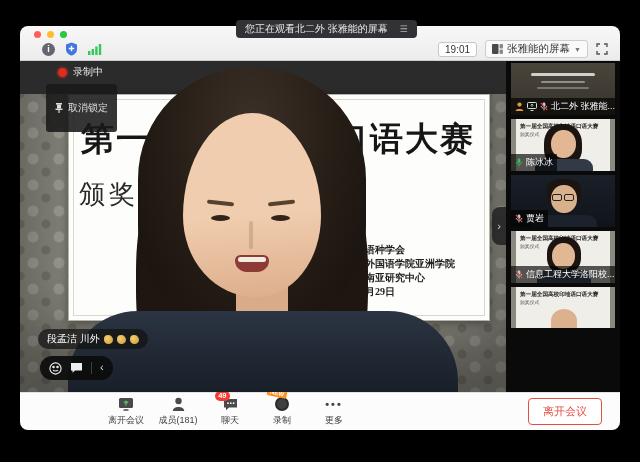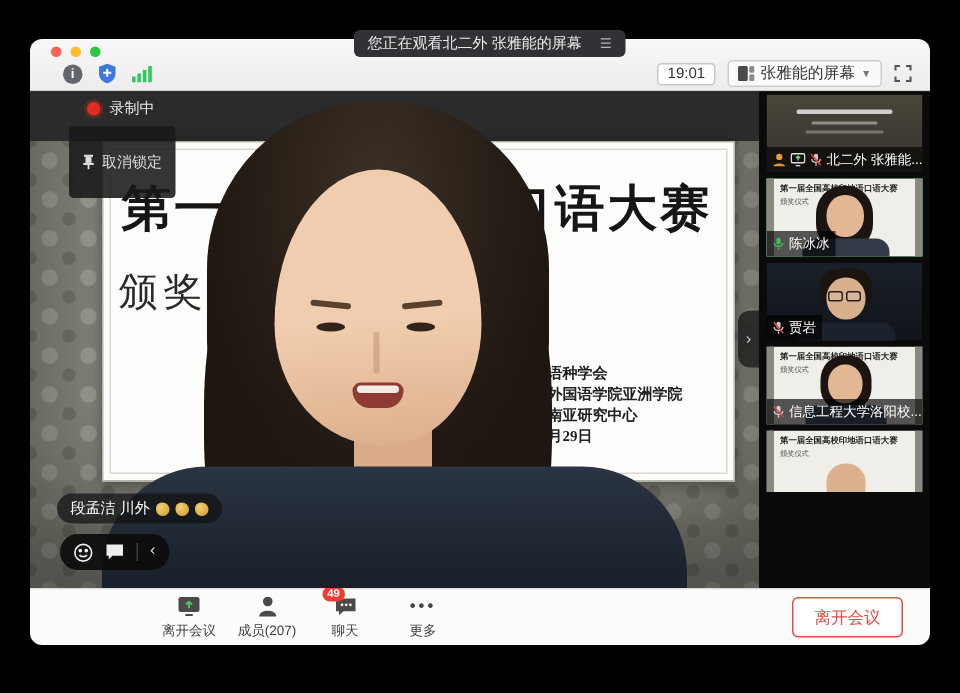--- a/index.html
+++ b/index.html
@@ -400,38 +400,45 @@
 
       <div class="tool-item">
         <div class="tool-icon">
           <span>
             <svg width="13" height="15" viewBox="0 0 13 15">
                 <circle cx="6.5" cy="4" r="3.2" fill="#4a4a4a"></circle>
                 <path d="M0.8 14 C0.8 8.8 12.2 8.8 12.2 14 Z" fill="#4a4a4a"></path>
               </svg>
           </span>
         </div>
-        <div class="tool-label">成员(207)</div>
+        <div class="tool-label">成员(181)</div>
       </div>
 
       <div class="tool-item">
         <div class="tool-icon">
           <span>
             <svg width="15" height="13" viewBox="0 0 15 13">
                 <path d="M1 1 H14 V9.5 H6 L3 12.2 V9.5 H1 Z" fill="#4a4a4a"></path>
                 <circle cx="5" cy="5.2" r="0.9" fill="#fff"></circle>
                 <circle cx="7.8" cy="5.2" r="0.9" fill="#fff"></circle>
                 <circle cx="10.6" cy="5.2" r="0.9" fill="#fff"></circle>
               </svg>
           </span>
           <span class="badge">49</span>
         </div>
         <div class="tool-label">聊天</div>
       </div>
 
+      <div class="tool-item">
+        <div class="tool-icon">
+          <div class="rec-circle"></div>
+          <span class="ribbon">NEW</span>
+        </div>
+        <div class="tool-label">录制</div>
+      </div>
 
 
       <div class="tool-item">
         <div class="tool-icon">
             <span class="dots">•••</span>
           </div>
         <div class="tool-label">更多</div>
       </div>
 
     </div>

